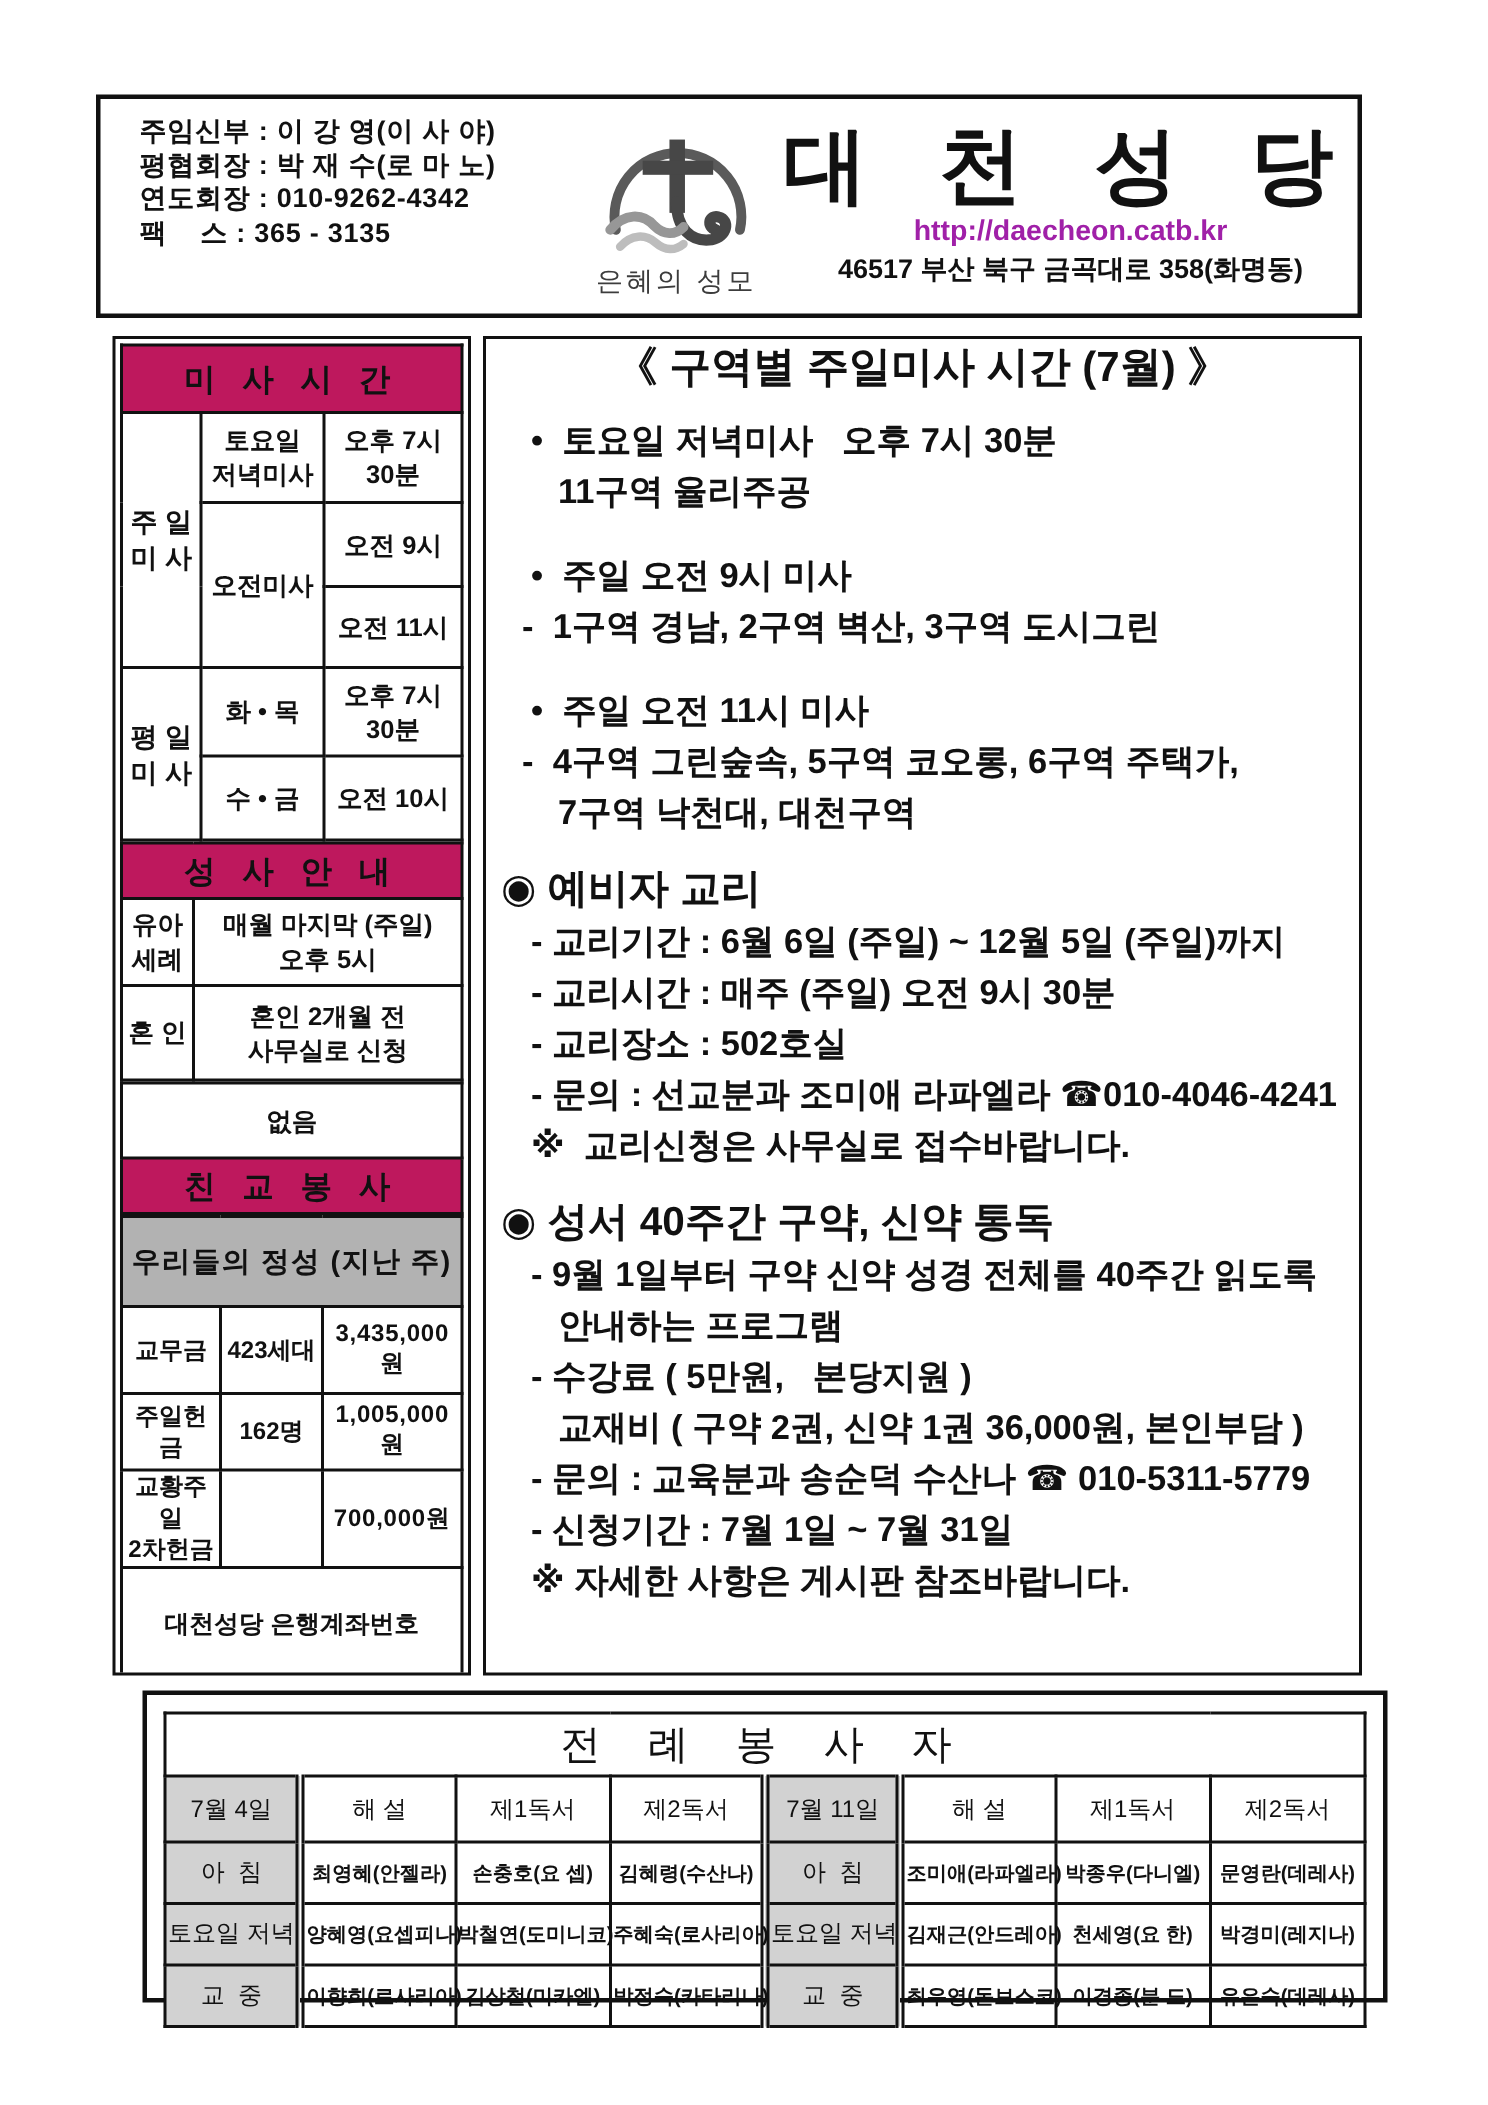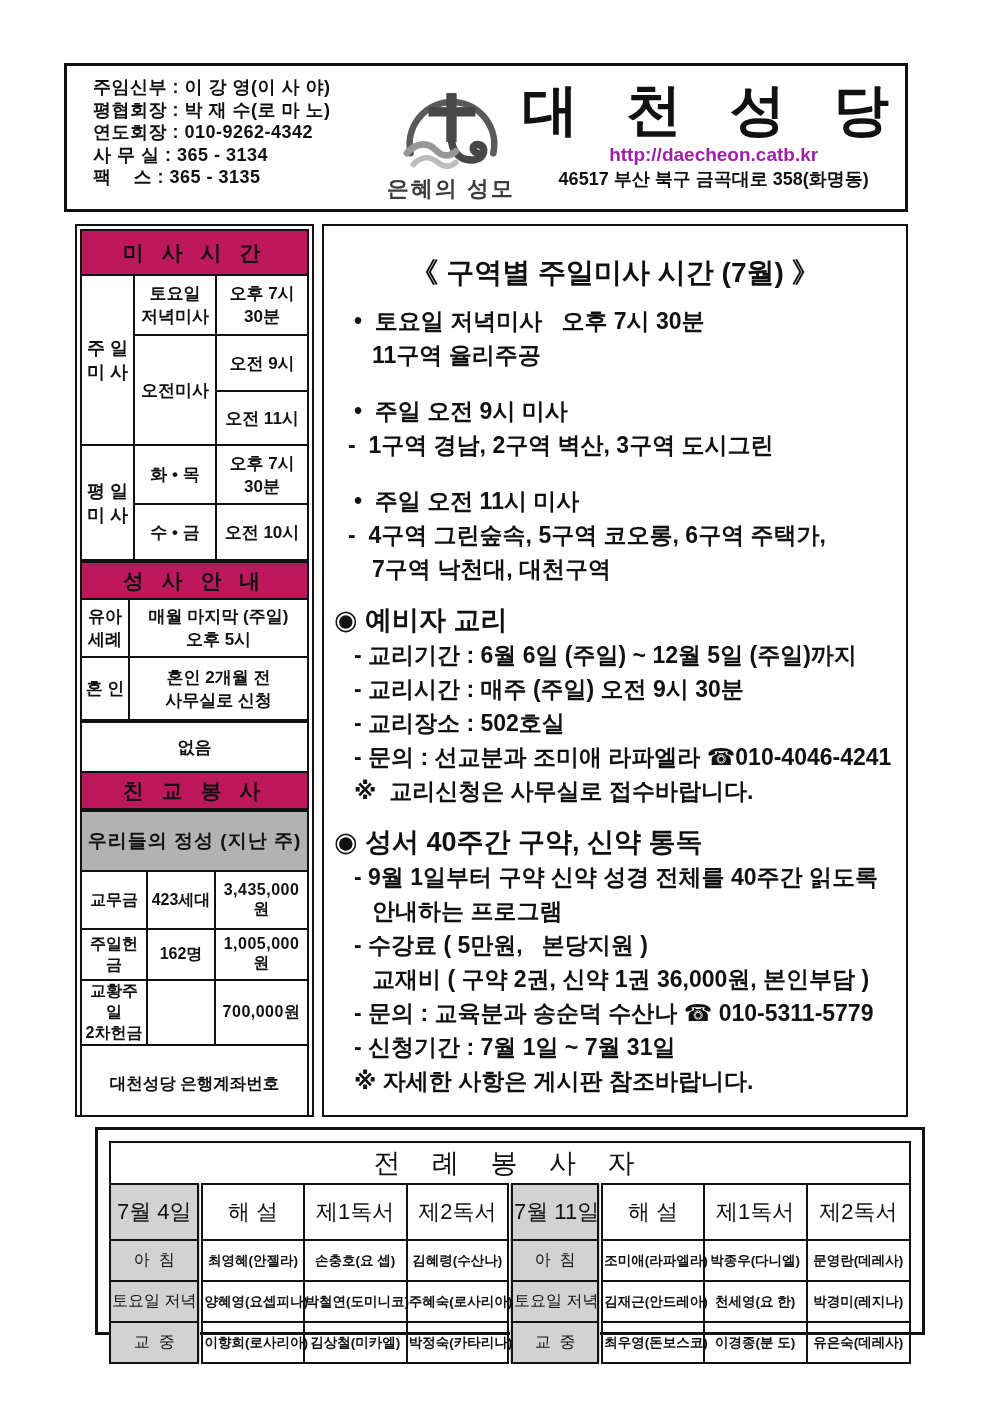--- a/index.html
+++ b/index.html
@@ -9,21 +9,21 @@
     overflow:hidden;
   }
   
   .header-box {
     position:absolute; left:64px; top:63px; width:838px; height:143px;
     border:3px solid #111; display:flex; align-items:stretch;
   }
   .contact-block { width:300px; padding:10px 0 0 26px; }
   .contact-line { white-space:pre; font-weight:bold; font-size:18px; line-height:22.5px; letter-spacing:.5px; }
   .logo-block { width:150px; text-align:center; padding-top:12px; }
-  .logo-caption { font-weight:bold; font-size:22px; color:#3c3c3c; letter-spacing:2px; margin-top:-2px; white-space:pre; }
+  .logo-caption { font-weight:normal; font-size:18px; color:#3c3c3c; letter-spacing:2px; margin-top:-2px; white-space:pre; }
   .title-block { flex:1; text-align:center; padding-top:14px; }
   .church-title { font-weight:bold; font-size:56px; letter-spacing:16px; line-height:60px; white-space:pre; }
   .church-url { font-weight:bold; font-size:19px; color:#A020A8; margin-top:4px; }
   .church-address { font-weight:bold; font-size:18px; margin-top:1px; white-space:pre; }
 
   
   .sidebar-box {
     position:absolute; left:75px; top:224px; width:239px; height:893px;
     border:2px solid #111; padding:3px; box-sizing:border-box; overflow:hidden;
   }
@@ -36,55 +36,54 @@
   .sec-head-dark { background:#b2b2b2; font-size:19px; letter-spacing:1px; }
   .cell-label { font-size:18px; }
   .cell-value { font-size:17px; }
   .offer-count { text-align:right; padding-right:4px; font-size:16px; }
   .offer-amount { font-size:16px; letter-spacing:.5px; }
   .bank-cell { font-size:16.5px; line-height:25px; }
 
   
   .main-box {
     position:absolute; left:322px; top:224px; width:586px; height:893px;
-    border:2px solid #111; box-sizing:border-box; padding:28px 6px 0 6px; overflow:hidden;
+    border:2px solid #111; box-sizing:border-box; padding:0 6px 0 6px; overflow:hidden;
   }
   .main-title { text-align:center; font-weight:bold; font-size:28px; margin-bottom:10px; white-space:pre; }
   .m-line { font-weight:bold; font-size:23px; line-height:34px; white-space:pre; }
   .bullet-head { padding-left:24px; margin-top:12px; }
   .dash-line { padding-left:18px; }
   .cont-line { padding-left:42px; }
   .note-line { padding-left:24px; }
   .section-title { font-weight:bold; font-size:27px; line-height:36px; padding-left:4px; margin-top:16px; white-space:pre; }
 
   
   .servers-box {
     position:absolute; left:75px; top:1127px; width:830px; height:208px;
     border:3px solid #111; padding:11px; box-sizing:border-box;margin-left:20px;
   }
   .servers-box table { width:100%; height:100%; border-collapse:collapse; table-layout:fixed; }
   .servers-box td { border:2px solid #111; text-align:center; vertical-align:middle; white-space:pre; box-sizing:border-box; }
   .srv-title { font-size:27px; letter-spacing:12px; height:42px; }
-  .srv-head td { font-size:22px; height:56px; }
+  .srv-head td { font-size:16px; height:44px; }
   .srv-row td { height:41px; }
   .srv-label { background:#d2d2d2; font-size:16px; }
   .srv-name { font-weight:bold; font-size:13.5px; }
   .dsep { border-left:6px double #111 !important; }
 </style>
 </head>
 <body>
 
 <div class="page">
 
   <div class="header-box">
     <div class="contact-block">
       <div class="contact-line">주임신부 : 이 강 영(이 사 야)</div>
       <div class="contact-line">평협회장 : 박 재 수(로 마 노)</div>
       <div class="contact-line">연도회장 : 010-9262-4342</div>
-      <div class="contact-line">사 무 실 : 365 - 3134</div>
       <div class="contact-line">팩    스 : 365 - 3135</div>
     </div>
     <div class="logo-block">
       <svg viewBox="0 0 130 100" width="126" height="94">
         <path d="M 22 80 A 45 45 0 1 1 110 80" stroke="#5a5a5a" stroke-width="7" fill="none" stroke-linecap="round"></path>
         <rect x="60" y="16" width="11" height="52" fill="#474747"></rect>
         <rect x="41" y="31" width="50" height="10" fill="#474747"></rect>
         <path d="M 65 60 C 65 79 75 89 90 87 C 101 85 103 73 95 71 C 88 69 86 78 93 80" stroke="#474747" stroke-width="8" fill="none" stroke-linecap="round"></path>
         <path d="M 18 80 C 28 68 41 68 49 77 C 56 84 64 84 70 78" stroke="#979797" stroke-width="7" fill="none" stroke-linecap="round"></path>
         <path d="M 25 92 C 33 83 43 83 50 89 C 57 95 64 95 70 90" stroke="#bdbdbd" stroke-width="6" fill="none" stroke-linecap="round"></path>

